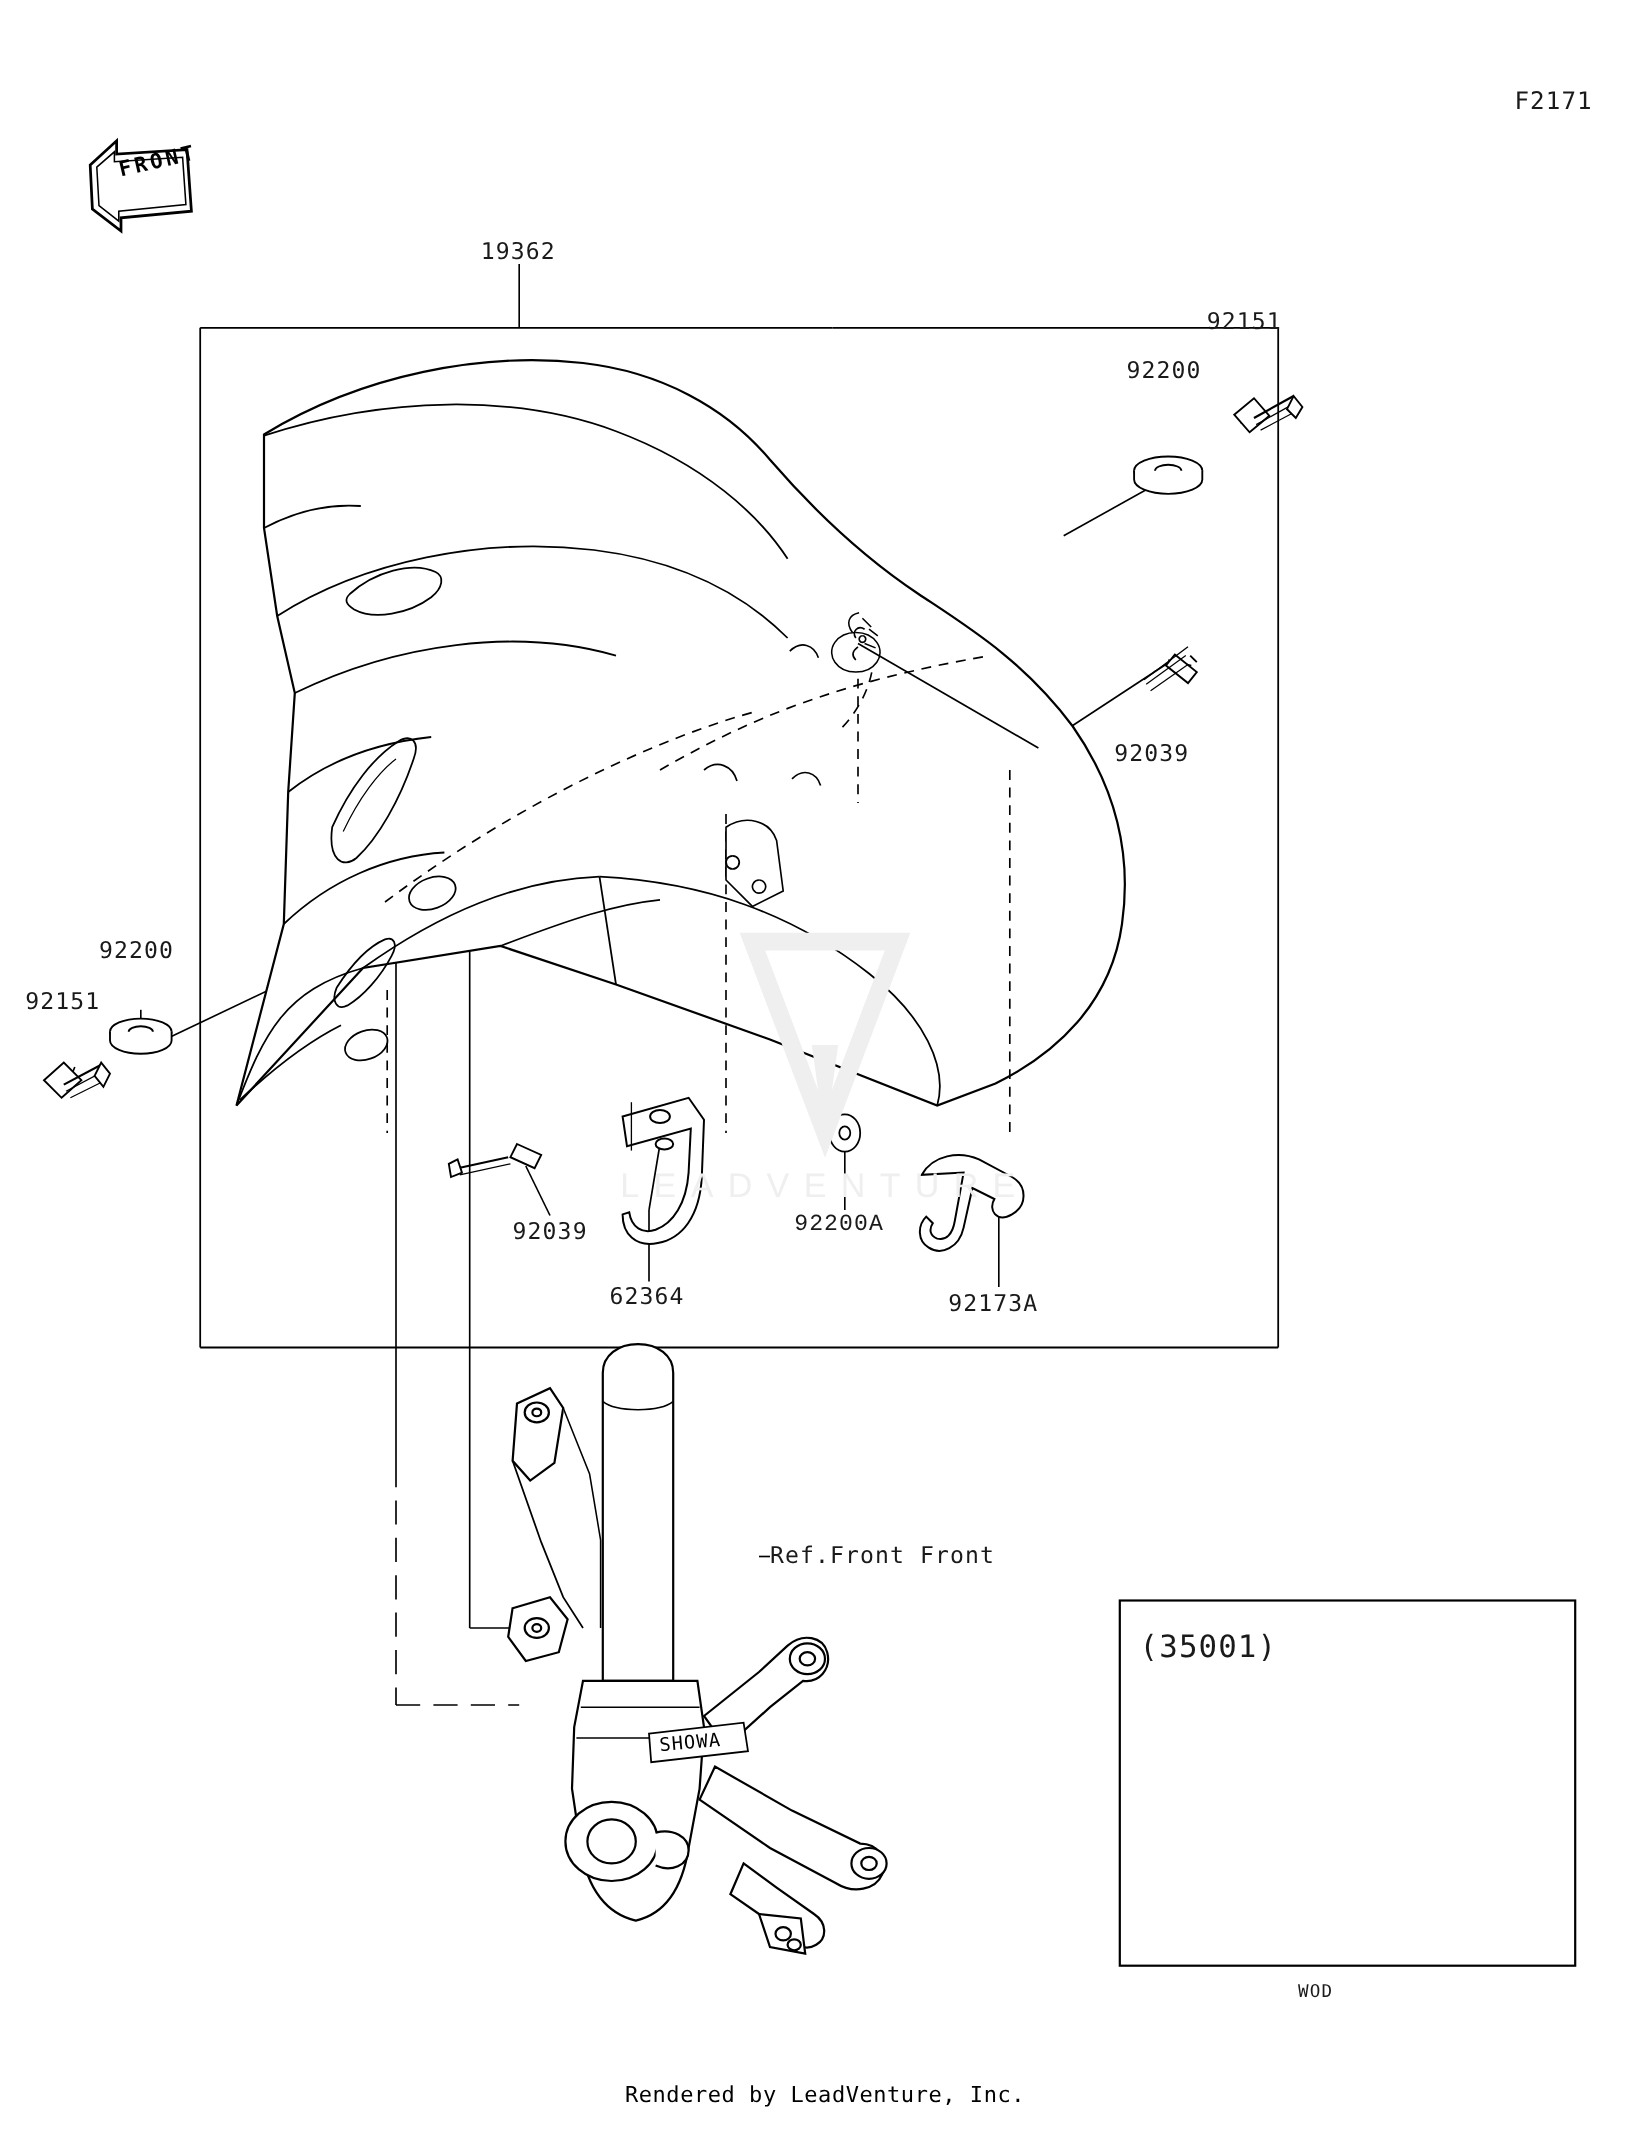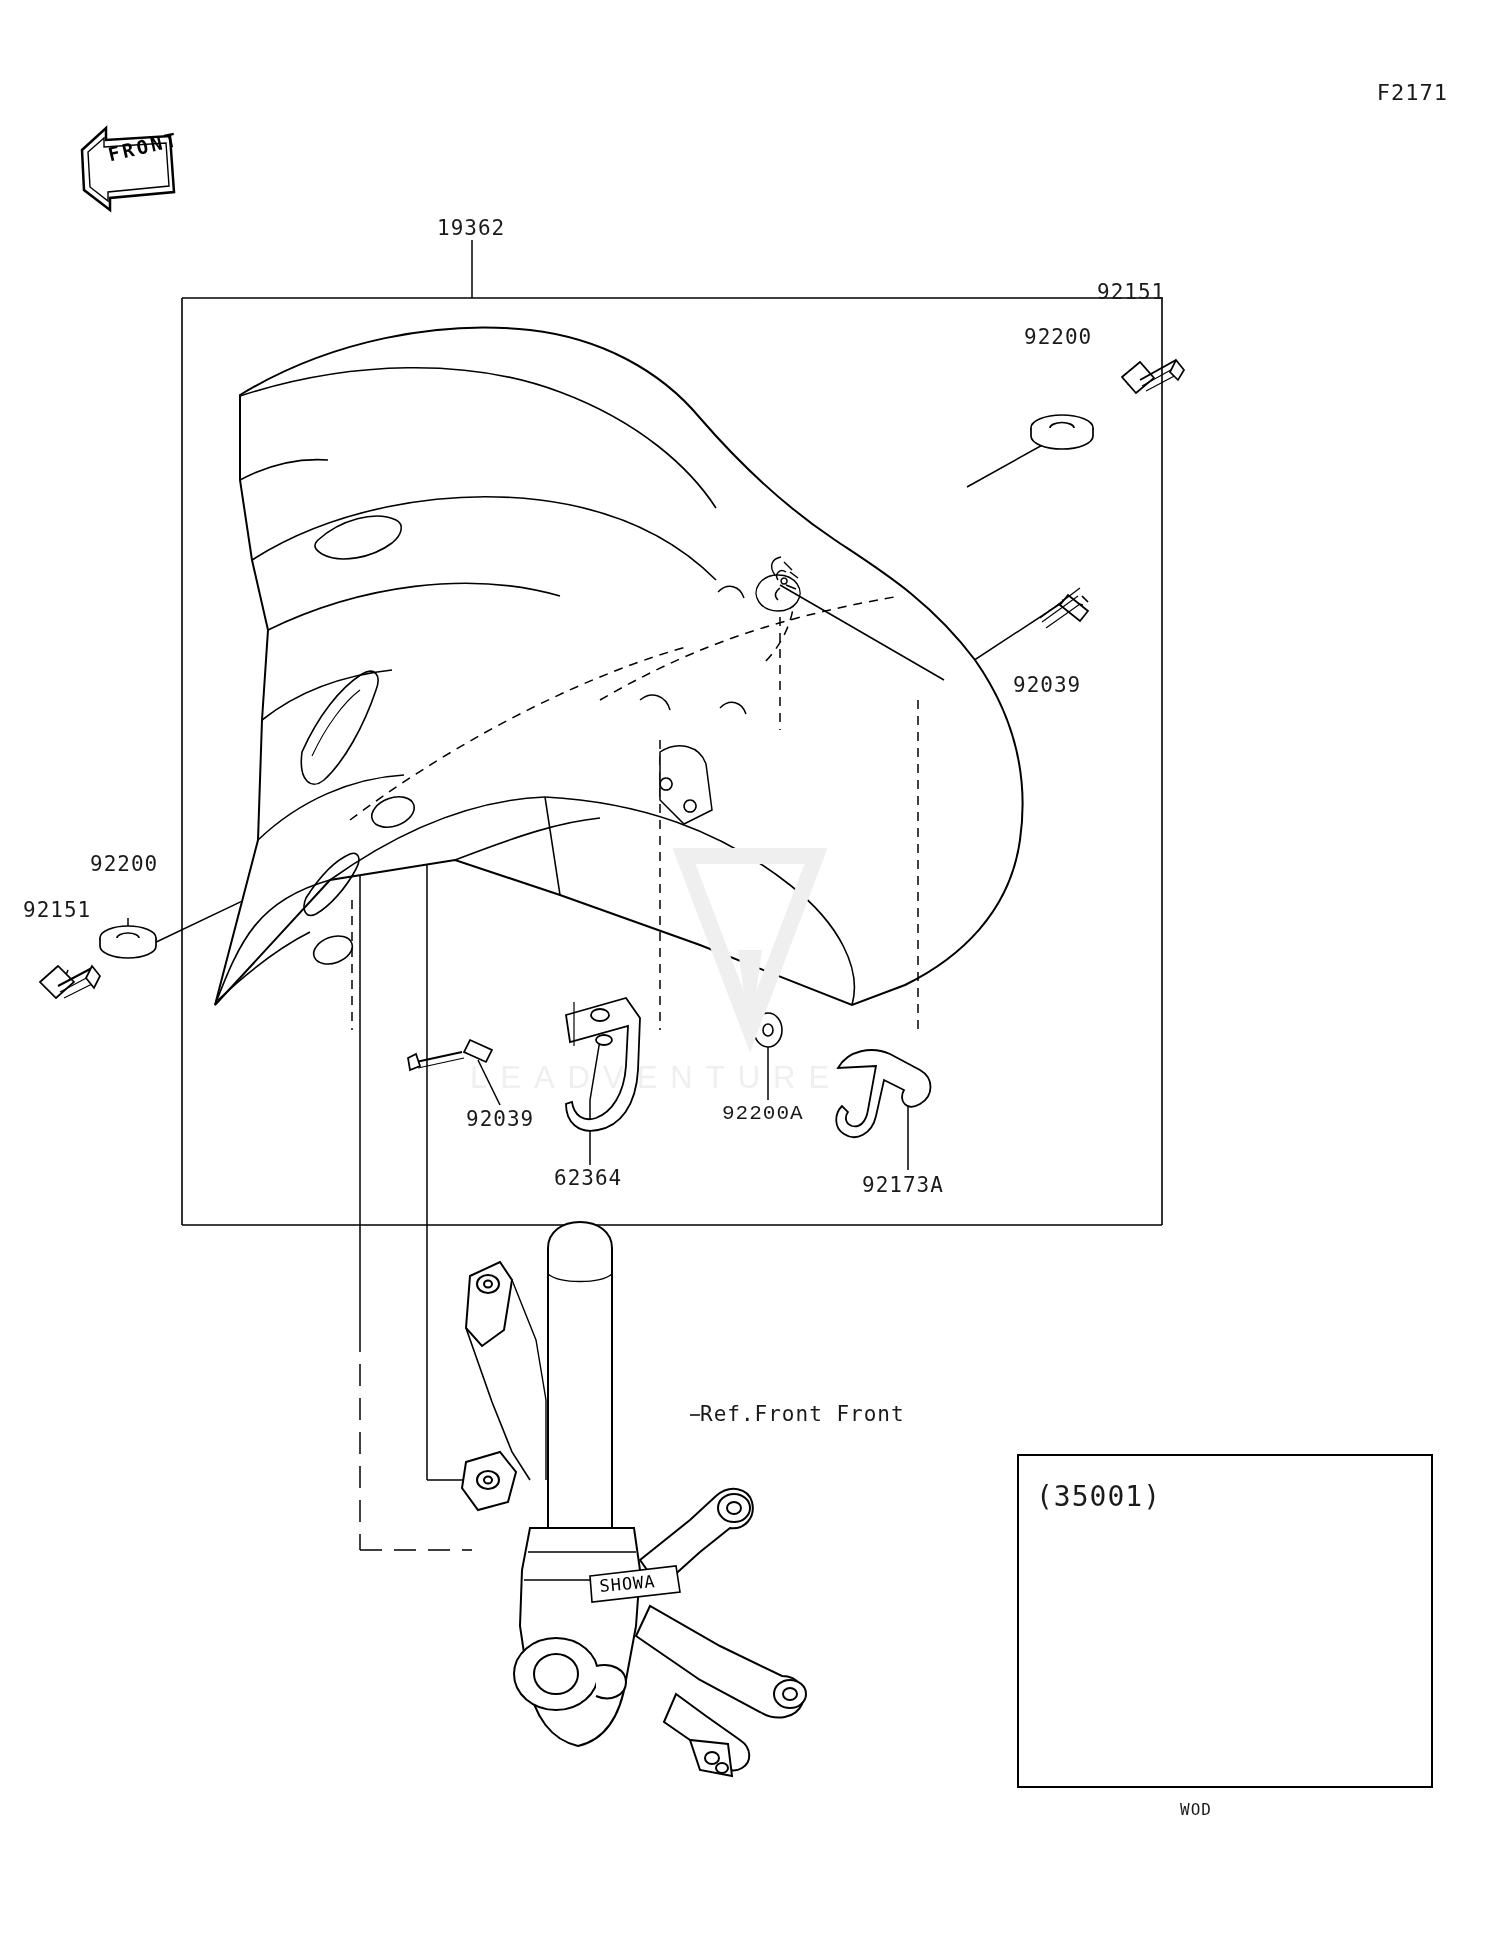--- a/index.html
+++ b/index.html
@@ -90,21 +90,21 @@
     top: 790px;
     width: 560px;
     height: 320px;
     pointer-events: none;
   }
   .wm-text {
     position: absolute;
     left: 0;
     top: 230px;
     width: 560px;
-    text-align: left;
+    text-align: center;
     font-family: "Liberation Sans", sans-serif;
     font-size: 31px;
     letter-spacing: 13px;
     color: #efefef;
   }
   svg {
     position: absolute;
     left: 0;
     top: 0;
   }
@@ -415,13 +415,14 @@
   <div class="lbl" style="left:466px; top:1067px;">92039</div>
   <div class="lbl" style="left:554px; top:1126px;">62364</div>
   <div class="lbl" style="left:722px; top:1062px;font-family:Liberation Mono, monospace;">92200A</div>
   <div class="lbl" style="left:862px; top:1133px;">92173A</div>
   <div class="lbl" style="left:700px; top:1362px;">Ref.Front Front</div>
 
   <div class="wod-box"></div>
   <div class="lbl" id="wod-code">(35001)</div>
   <div class="lbl" id="wod-caption">WOD</div>
 
+  <div id="footer-credit">Rendered by LeadVenture, Inc.</div>
 </div>
 
 </body></html>

